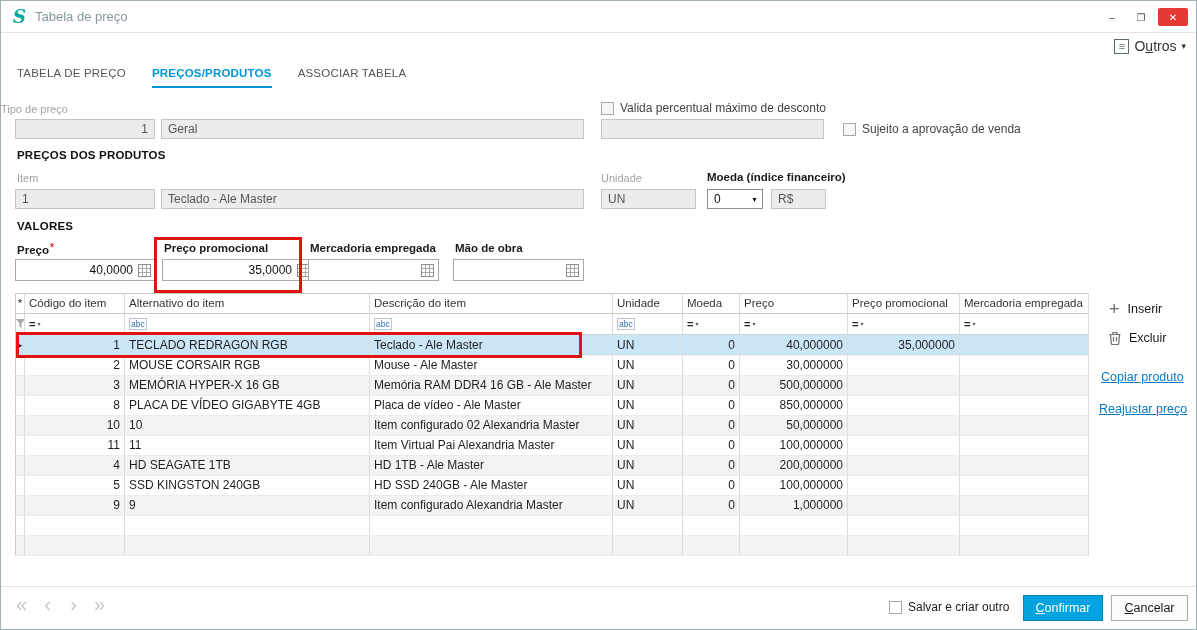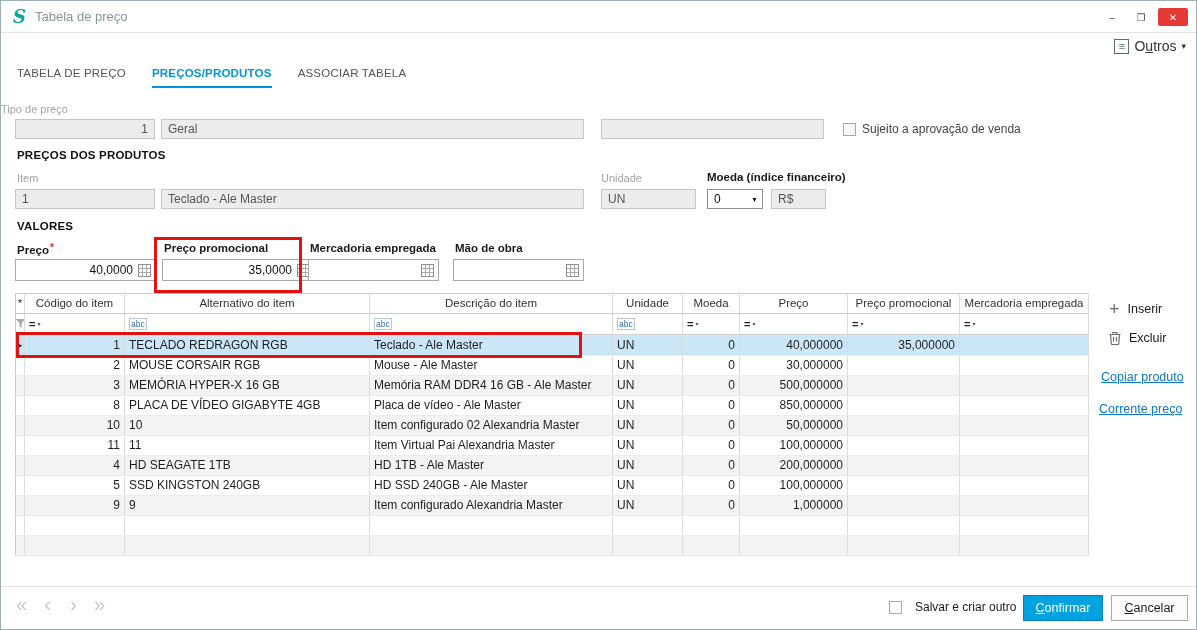--- a/index.html
+++ b/index.html
@@ -39,42 +39,42 @@
   .dd .val{flex:1;display:flex;align-items:center;padding-left:6px;color:#111}
   .dd .dbtn{width:15px;display:flex;align-items:center;justify-content:center;font-size:8px;color:#111}
   .cb{width:13px;height:13px;border:1px solid #a8a8a8;background:#f6f6f6;display:inline-block;flex:0 0 auto}
   .cbrow{position:absolute;display:flex;align-items:center;gap:6px;font-size:12px;color:#444;cursor:pointer;white-space:nowrap}
   .req{color:#d42a2a;font-size:10px;vertical-align:3px;margin-left:1px}
 
   
   .grid{position:absolute;left:14px;top:292px;width:1073px;border-collapse:collapse;table-layout:fixed;background:#fff;font-size:12px;line-height:19px}
   .grid th,.grid td{border-right:1px solid #dcdcdc;overflow:hidden;white-space:nowrap;padding:0 4px;height:20px}
   .grid th:first-child,.grid td:first-child{border-left:1px solid #c9c9c9;padding:0;text-align:center}
-  .grid th{border-top:1px solid #c9c9c9;border-bottom:1px solid #c9c9c9;font-weight:normal;text-align:center;font-size:11.5px;color:#333;background:#fff}
+  .grid th{border-top:1px solid #c9c9c9;border-bottom:1px solid #c9c9c9;font-weight:normal;text-align:left;font-size:11.5px;color:#333;background:#fff}
   .gfilter td{border-bottom:1px solid #d4d4d4;height:19px;background:#fff}
   .grow td{border-bottom:1px solid #ececec;color:#1e1e1e}
   .grow.stripe td{background:#f3f3f3}
   .grow.selected td{background:#cbe6f7}
   .num{text-align:right}
   .eq{font-size:11px;font-weight:bold;color:#222}
   .fc{font-size:6px;color:#555;margin-left:2px;vertical-align:2px}
   .abc{font-size:8.5px;color:#3c6eb4;border:1px solid #b9c6da;padding:0 1px;background:#fdfdfd}
   .rowmark{font-size:9px;color:#111}
 
   
   .act{position:absolute;display:flex;align-items:center;gap:8px;font-size:12.5px;color:#1a1a1a;cursor:pointer}
   .plus{font-size:18px;color:#6d6d6d;line-height:1}
   .trash{display:flex}
   .link{position:absolute;font-size:12.5px;color:#0b78c2;text-decoration:underline;cursor:pointer;white-space:nowrap}
 
   
   .footer-sep{position:absolute;left:0;right:0;top:585px;border-top:1px solid #e3e3e3}
   .nav{position:absolute;left:12px;top:592px;display:flex;gap:9px;font-size:20px;color:#c6c6c6}
   .nav span{width:17px;text-align:center;cursor:pointer}
-  .save-other{position:absolute;left:888px;top:599px;display:flex;align-items:center;gap:13px;font-size:12px;color:#1a1a1a;cursor:pointer}
+  .save-other{position:absolute;left:888px;top:599px;display:flex;align-items:center;gap:6px;font-size:12px;color:#1a1a1a;cursor:pointer}
   .save-other .cb{background:#fff}
   .btn{position:absolute;height:26px;font-size:12.5px;display:flex;align-items:center;justify-content:center;cursor:pointer;font-family:inherit}
   .btn-primary{left:1022px;top:594px;width:80px;background:#00a3df;border:1px solid #0086b8;color:#fff}
   .btn-secondary{left:1110px;top:594px;width:77px;background:#fbfbfb;border:1px solid #ababab;color:#1a1a1a}
 
   .redbox{position:absolute;border:3px solid #e21212;z-index:5;pointer-events:none}
 </style>
 </head>
 <body>
 
@@ -103,20 +103,24 @@
   </div>
 
   <span class="lbl" style="left:0;top:102px">Tipo de preço</span>
   <div class="fld right" style="left:14px;top:118px;width:140px">
       <span>1</span>
     </div>
   <div class="fld" style="left:160px;top:118px;width:423px">
       <span>Geral</span>
     </div>
 
+  <div class="cbrow" style="left:600px;top:100px">
+    <span class="cb"></span>
+    <span>Valida percentual máximo de desconto</span>
+  </div>
   <div class="fld" style="left:600px;top:118px;width:223px">
       <span></span>
     </div>
 
   <div class="cbrow" style="left:842px;top:121px">
     <span class="cb"></span>
     <span>Sujeito a aprovação de venda</span>
   </div>
 
   <span class="sect" style="left:16px;top:148px">PREÇOS DOS PRODUTOS</span>
@@ -337,21 +341,21 @@
   </div>
   <div class="act" style="left:1108px;top:330px">
     <span class="trash">
         <svg width="12" height="14" viewBox="0 0 12 14">
           <path fill="none" stroke="#6d6d6d" stroke-width="1.2" d="M1.5 3.5h9l-.8 9.2a1 1 0 0 1-1 .8H3.3a1 1 0 0 1-1-.8zM.5 3.5h11M4 3V1.5h4V3M4.5 6v4.5M7.5 6v4.5"></path>
         </svg>
       </span>
     <span>Excluir</span>
   </div>
   <a class="link" style="left:1100px;top:369px">Copiar produto</a>
-  <a class="link" style="left:1098px;top:401px">Corrente preço</a>
+  <a class="link" style="left:1098px;top:401px">Reajustar preço</a>
 
   <div class="redbox" style="left:153px;top:236px;width:148px;height:56px"></div>
   <div class="redbox" style="left:15px;top:331px;width:566px;height:26px"></div>
 
   <div class="footer-sep"></div>
   <div class="nav">
     <span>«</span>
     <span>‹</span>
     <span>›</span>
     <span>»</span>

